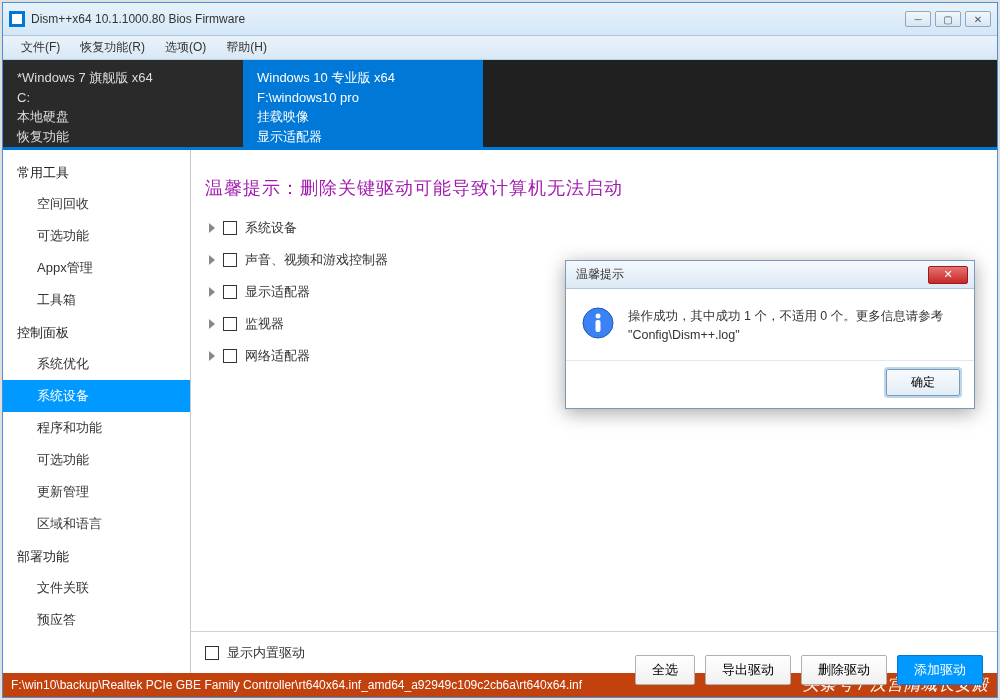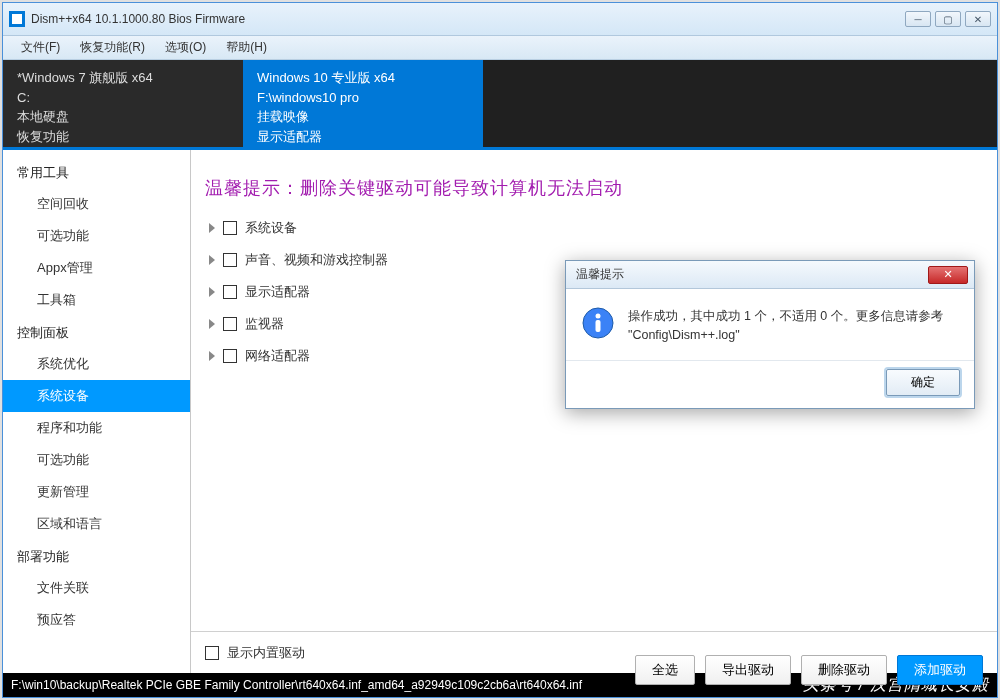--- a/index.html
+++ b/index.html
@@ -25,21 +25,21 @@
 .warning { color: #a21caf; font-size: 18px; padding: 26px 14px 8px; letter-spacing: 1px; }
 .tree { flex: 1; padding: 4px 18px; overflow-y: auto; }
 .tree-item { display: flex; align-items: center; padding: 7px 0; font-size: 13px; color: #333; }
 .triangle { width: 0; height: 0; border-top: 5px solid transparent; border-bottom: 5px solid transparent; border-left: 6px solid #888; margin-right: 8px; cursor: pointer; }
 .chk { width: 14px; height: 14px; border: 1.5px solid #333; margin-right: 8px; cursor: pointer; background: #fff; }
 .bottom-bar { height: 42px; border-top: 1px solid #d0d0d0; display: flex; align-items: center; padding: 0 14px; background: #fff; }
 .bottom-left { display: flex; align-items: center; font-size: 13px; color: #333; }
 .bottom-right { margin-left: auto; display: flex; gap: 10px; margin-top: 35px; }
 .btn { padding: 5px 16px; font-size: 13px; border: 1px solid #b0b0b0; background: linear-gradient(#fff,#f0f0f0); cursor: pointer; border-radius: 2px; }
 .btn.primary { background: #0099ff; color: #fff; border-color: #0078d7; }
-.statusbar { height: 24px; background: #000000; color: #fff; font-size: 12px; display: flex; align-items: center; padding: 0 8px; }
+.statusbar { height: 24px; background: #c2410c; color: #fff; font-size: 12px; display: flex; align-items: center; padding: 0 8px; }
 .status-right { margin-left: auto; font-size: 16px; font-style: italic; font-weight: 300; letter-spacing: 1px; }
 .dialog { position: absolute; top: 260px; left: 565px; width: 410px; background: #fff; border: 1px solid #7a9ab8; box-shadow: 0 4px 18px rgba(0,0,0,0.35); }
 .dlg-title { height: 28px; background: linear-gradient(#f5f9fd,#dce9f5); border-bottom: 1px solid #b3c7da; display: flex; align-items: center; padding: 0 6px; font-size: 12px; color: #333; }
 .dlg-title-text { flex: 1; padding-left: 4px; }
 .dlg-close { width: 40px; height: 18px; background: linear-gradient(#e57373,#c62828); border: 1px solid #a01818; border-radius: 2px; display: flex; align-items: center; justify-content: center; color: #fff; font-size: 11px; cursor: pointer; }
 .dlg-body { padding: 18px 16px 14px; display: flex; gap: 14px; font-size: 12.5px; color: #333; line-height: 1.55; }
 .info-icon { width: 32px; height: 32px; flex-shrink: 0; }
 .dlg-footer { padding: 8px 14px 12px; display: flex; justify-content: flex-end; border-top: 1px solid #e2e8ee; }
 .dlg-btn { padding: 4px 24px; font-size: 12px; border: 1px solid #7a9ab8; background: linear-gradient(#f8fbfe,#e2ecf5); border-radius: 2px; cursor: pointer; box-shadow: 0 0 0 2px #bcd6ec; }
 </style>

